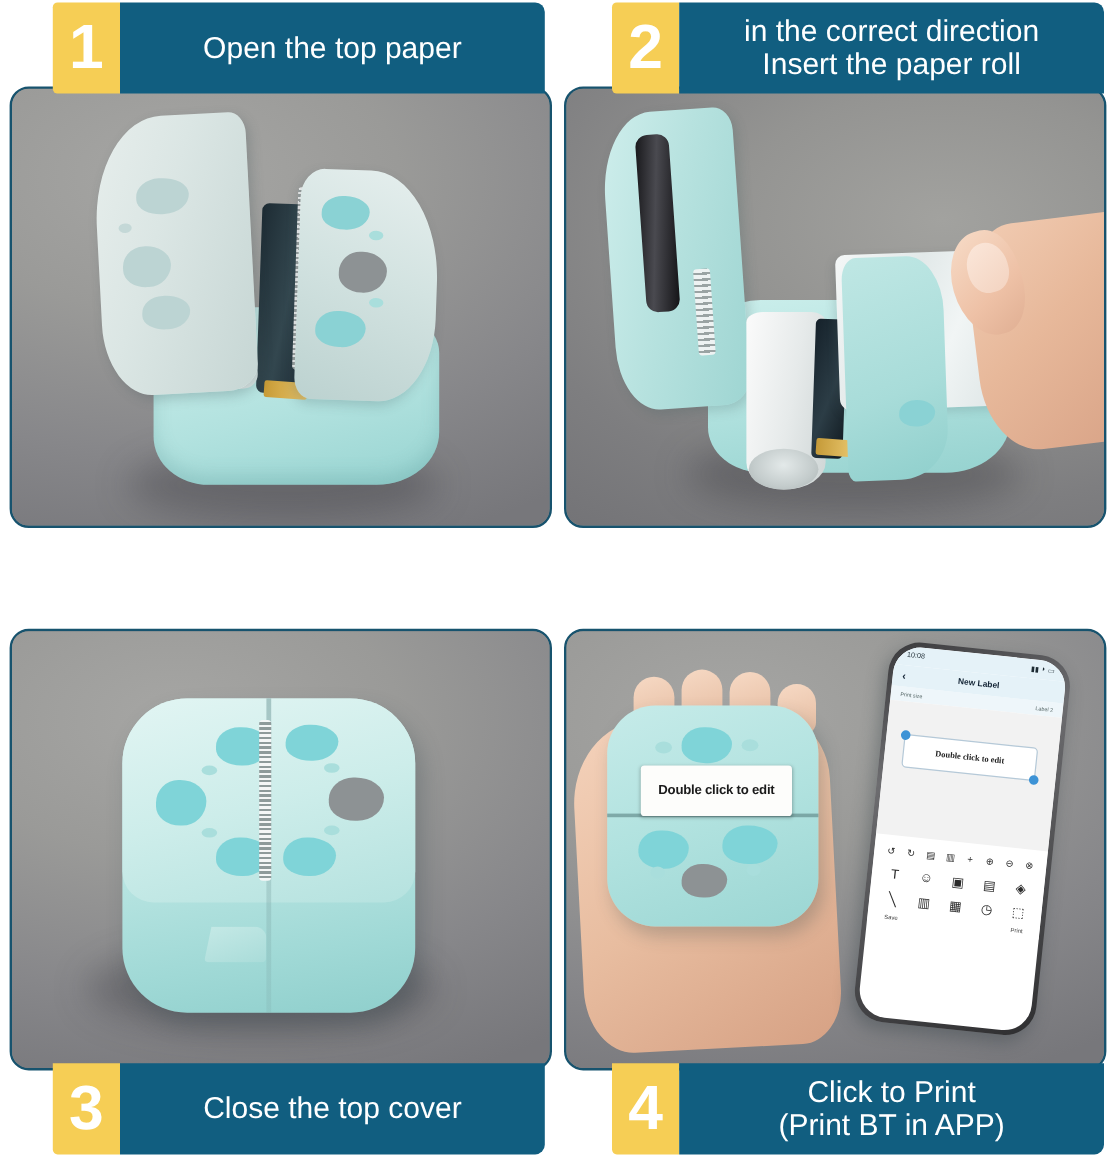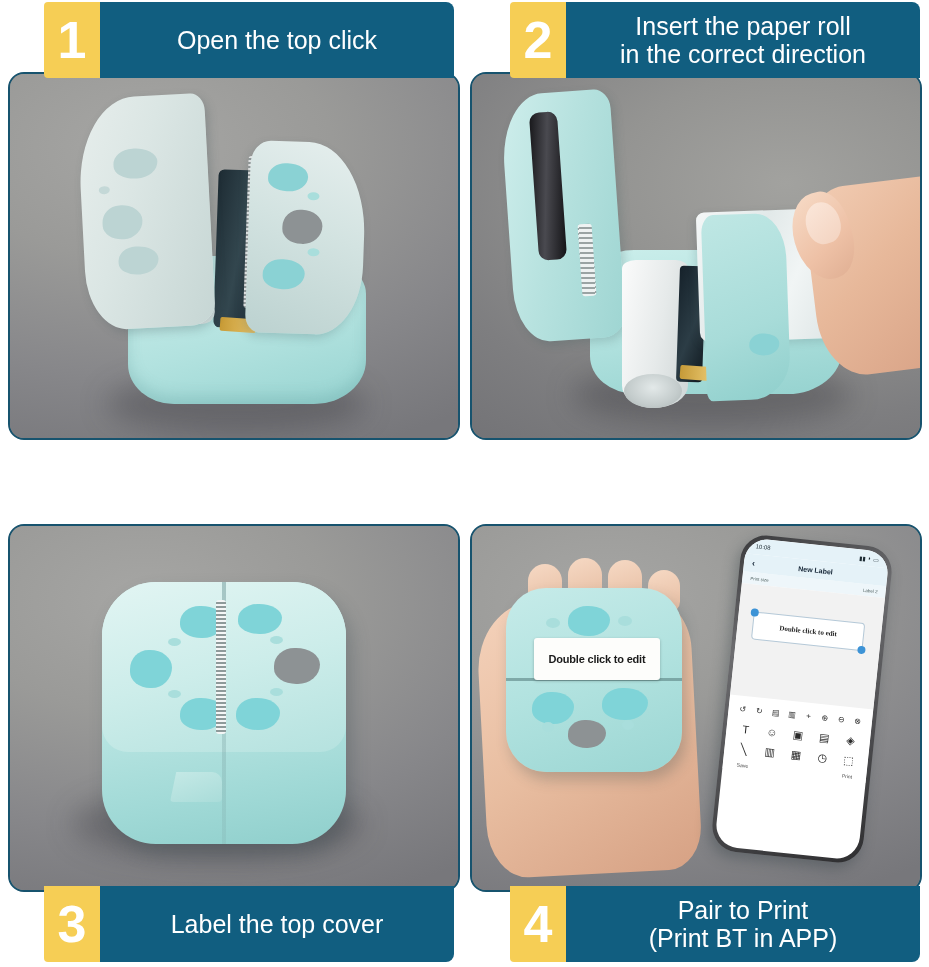--- a/index.html
+++ b/index.html
@@ -443,21 +443,21 @@
       <div class="cloud gray" style="left:34px; top:68px; width:40px; height:34px;"></div>
       <div class="cloud" style="left:16px; top:118px; width:42px; height:30px; background:#8ad2d4;"></div>
       <div class="nub" style="left:58px; top:50px; width:12px; height:8px;"></div>
       <div class="nub" style="left:60px; top:106px; width:12px; height:8px;"></div>
     </div>
   </div>
 
   <div class="step-bar sb1">
     <div class="step-num">1</div>
     <div class="step-text">
-      <span class="ln">Open the top click</span>
+      <span class="ln">Open the top paper</span>
     </div>
   </div>
 
   <div class="photo p2">
     <div class="bg-desk dark"></div>
     <div class="shadow" style="left:100px; top:290px; width:280px; height:62px;"></div>
     <div class="p2-base"></div>
     <div class="p2-lid"></div>
     <div class="p2-lid-roller"></div>
     <div class="p2-lid-strip"></div>
@@ -470,22 +470,22 @@
       <div class="cloud" style="left:44px; top:120px; width:30px; height:22px; background:#8ad2d4;"></div>
     </div>
     <div class="p2-hand"></div>
     <div class="p2-thumb"></div>
     <div class="p2-nail"></div>
   </div>
 
   <div class="step-bar sb2">
     <div class="step-num">2</div>
     <div class="step-text">
+      <span class="ln">in the correct direction</span>
       <span class="ln">Insert the paper roll</span>
-      <span class="ln">in the correct direction</span>
     </div>
   </div>
 
 
   <div class="photo p3">
     <div class="bg-desk"></div>
     <div class="shadow" style="left:62px; top:262px; width:290px; height:72px;"></div>
     <div class="p3-body"></div>
     <div class="p3-top">
       <div class="cloud" style="left:78px; top:24px; width:44px; height:32px;"></div>
@@ -500,21 +500,21 @@
       <div class="nub" style="left:168px; top:106px; width:13px; height:8px;"></div>
     </div>
     <div class="p3-gap"></div>
     <div class="p3-tear"></div>
     <div class="p3-foot"></div>
   </div>
 
   <div class="step-bar sb3">
     <div class="step-num">3</div>
     <div class="step-text">
-      <span class="ln">Label the top cover</span>
+      <span class="ln">Close the top cover</span>
     </div>
   </div>
 
   <div class="photo p4">
     <div class="bg-desk"></div>
 
     <div class="p4-palm"></div>
     <div class="p4-fing" style="left:56px; top:38px; width:34px; height:44px;"></div>
     <div class="p4-fing" style="left:96px; top:32px; width:34px; height:44px;"></div>
     <div class="p4-fing" style="left:136px; top:34px; width:34px; height:44px;"></div>
@@ -590,18 +590,18 @@
             <span>Print</span>
           </div>
         </div>
       </div>
     </div>
   </div>
 
   <div class="step-bar sb4">
     <div class="step-num">4</div>
     <div class="step-text">
-      <span class="ln">Pair to Print</span>
+      <span class="ln">Click to Print</span>
       <span class="ln">(Print BT in APP)</span>
     </div>
   </div>
 
 </div>
 
 </body></html>

